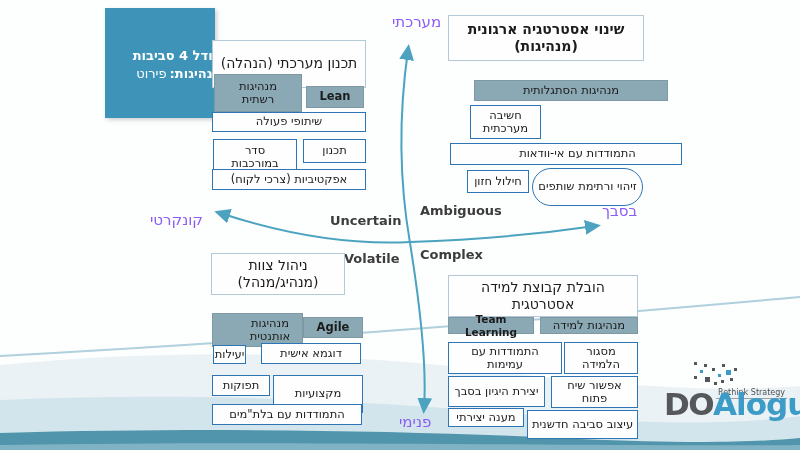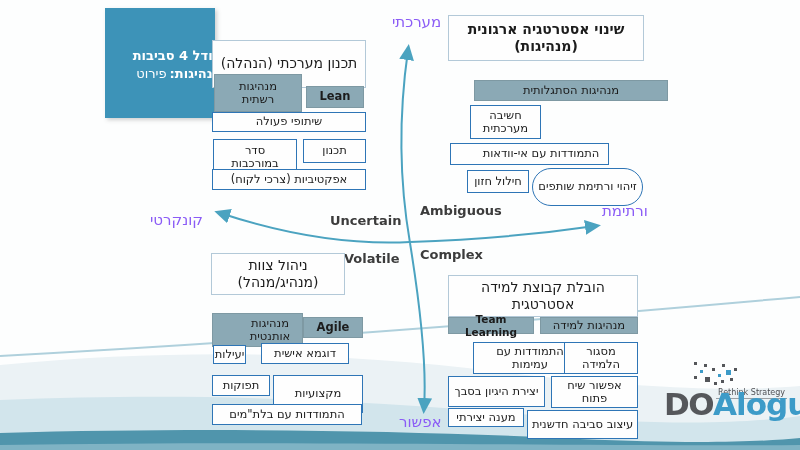--- a/index.html
+++ b/index.html
@@ -61,56 +61,56 @@
     <g fill="none" stroke="#4BA3C0" stroke-width="2">
       <path d="M410,243 C400,185 398,120 408,50" marker-end="url(#arrow)"></path>
       <path d="M410,243 C420,305 427,365 424,408" marker-end="url(#arrow)"></path>
       <path d="M410,242 C350,245 290,236 220,213" marker-end="url(#arrow)"></path>
       <path d="M410,242 C470,240 540,234 595,226" marker-end="url(#arrow)"></path>
     </g>
   </svg>
 
   <div class="axis-label" style="left:392px;top:13px;" dir="rtl">מערכתי</div>
   <div class="axis-label" style="left:150px;top:211px;" dir="rtl">קונקרטי</div>
-  <div class="axis-label" style="left:602px;top:202px;" dir="rtl">ורתימת</div>
-  <div class="axis-label" style="left:399px;top:413px;" dir="rtl">אפשור</div>
+  <div class="axis-label" style="left:602px;top:202px;" dir="rtl">בסבך</div>
+  <div class="axis-label" style="left:399px;top:413px;" dir="rtl">פנימי</div>
 
   <div class="vuca" style="left:330px;top:213px;width:67px;text-align:right;">Uncertain</div>
   <div class="vuca" style="left:420px;top:203px;">Ambiguous</div>
   <div class="vuca" style="left:344px;top:251px;width:53px;text-align:right;">Volatile</div>
   <div class="vuca" style="left:420px;top:247px;">Complex</div>
 
   <div class="box title" style="left:212px;top:40px;width:154px;height:48px;" dir="rtl">תכנון מערכתי (הנהלה)</div>
   <div class="box gray pad" style="left:214px;top:74px;width:88px;height:38px;" dir="rtl">מנהיגות רשתית</div>
   <div class="box gray latin" style="left:306px;top:86px;width:58px;height:22px;">Lean</div>
   <div class="box" style="left:212px;top:112px;width:154px;height:20px;" dir="rtl">שיתופי פעולה</div>
   <div class="box pad" style="left:213px;top:139px;width:84px;height:36px;" dir="rtl">סדר במורכבות</div>
   <div class="box" style="left:303px;top:139px;width:63px;height:24px;" dir="rtl">תכנון</div>
   <div class="box" style="left:212px;top:169px;width:154px;height:21px;" dir="rtl">אפקטיביות (צרכי לקוח)</div>
 
   <div class="box title" style="left:448px;top:15px;width:196px;height:46px;font-weight:bold;" dir="rtl">שינוי אסטרטגיה ארגונית (מנהיגות)</div>
   <div class="box gray" style="left:450px;top:80px;width:194px;height:21px;margin-left:24px;" dir="rtl">מנהיגות הסתגלותית</div>
   <div class="box" style="left:470px;top:105px;width:71px;height:34px;" dir="rtl">חשיבה מערכתית</div>
-  <div class="box" style="left:450px;top:143px;width:159px;height:22px;padding-left:26px;" dir="rtl">התמודדות עם אי-וודאות</div>
+  <div class="box" style="left:450px;top:143px;width:232px;height:22px;padding-left:26px;" dir="rtl">התמודדות עם אי-וודאות</div>
   <div class="box" style="left:467px;top:170px;width:62px;height:23px;" dir="rtl">חילול חזון</div>
   <div class="box" style="left:532px;top:168px;width:111px;height:38px;border-radius:19px;" dir="rtl">זיהוי ורתימת שותפים</div>
 
   <div class="box title" style="left:211px;top:253px;width:134px;height:42px;" dir="rtl">ניהול צוות (מנהיג/מנהל)</div>
   <div class="box gray pad" style="left:212px;top:313px;width:91px;height:34px;padding-left:32px;" dir="rtl">מנהיגות אותנטית</div>
   <div class="box gray latin" style="left:303px;top:317px;width:60px;height:21px;">Agile</div>
   <div class="box" style="left:213px;top:345px;width:33px;height:19px;" dir="rtl">יעילות</div>
-  <div class="box" style="left:261px;top:343px;width:88px;height:21px;" dir="rtl">דוגמא אישית</div>
+  <div class="box" style="left:261px;top:343px;width:100px;height:21px;" dir="rtl">דוגמא אישית</div>
   <div class="box" style="left:212px;top:375px;width:58px;height:21px;" dir="rtl">תפוקות</div>
   <div class="box" style="left:273px;top:375px;width:90px;height:38px;" dir="rtl">מקצועיות</div>
   <div class="box" style="left:212px;top:404px;width:150px;height:21px;" dir="rtl">התמודדות עם בלת"מים</div>
 
   <div class="box title" style="left:448px;top:275px;width:190px;height:42px;" dir="rtl">הובלת קבוצת למידה אסטרטגית</div>
   <div class="box gray latin" style="left:448px;top:317px;width:86px;height:17px;font-size:10.5px;">Team Learning</div>
   <div class="box gray" style="left:540px;top:317px;width:98px;height:17px;" dir="rtl">מנהיגות למידה</div>
-  <div class="box" style="left:448px;top:342px;width:114px;height:32px;margin-left:25px;" dir="rtl">התמודדות עם עמימות</div>
+  <div class="box" style="left:448px;top:342px;width:114px;height:32px;" dir="rtl">התמודדות עם עמימות</div>
   <div class="box pad" style="left:564px;top:342px;width:74px;height:32px;" dir="rtl">מסגור הלמידה</div>
   <div class="box" style="left:448px;top:376px;width:97px;height:31px;" dir="rtl">יצירת היגיון בסבך</div>
   <div class="box" style="left:551px;top:376px;width:87px;height:32px;" dir="rtl">אפשור שיח פתוח</div>
   <div class="box" style="left:448px;top:408px;width:76px;height:19px;" dir="rtl">מענה יצירתי</div>
   <div class="box" style="left:527px;top:410px;width:111px;height:29px;" dir="rtl">עיצוב סביבה חדשנית</div>
 
   <div class="logo-dots"></div>
   <div class="tagline">Rethink Strategy</div>
   <div class="logo">
     <span class="do">DO</span><span class="alogue">Alogue</span>

